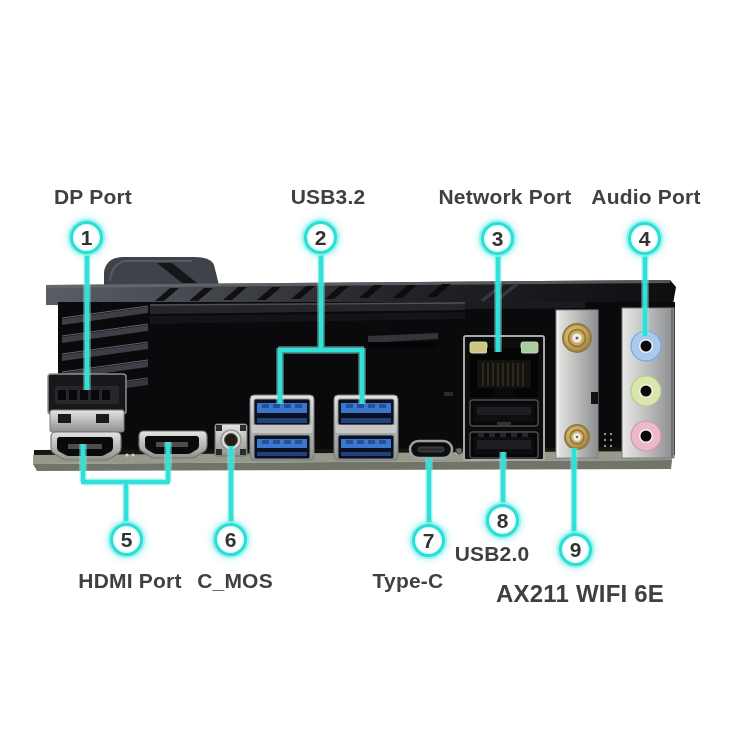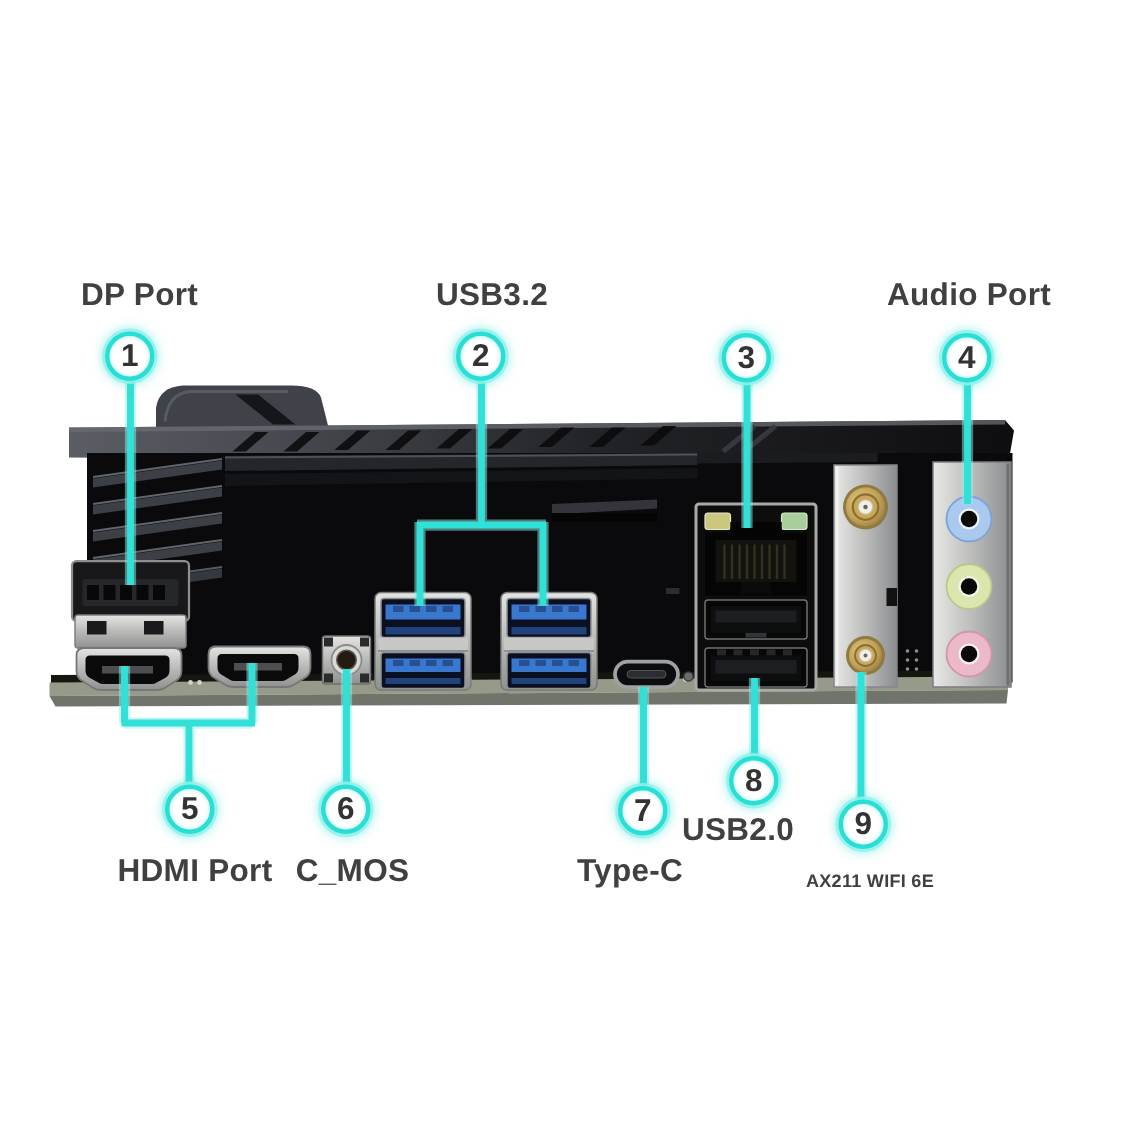--- a/index.html
+++ b/index.html
@@ -1,21 +1,21 @@
 <!DOCTYPE html>
 <html><head>
 <meta charset="utf-8">
 <style>
   html,body{margin:0;padding:0;background:#ffffff;}
   .canvas{position:relative;width:750px;height:750px;background:#ffffff;overflow:hidden;
           font-family:"Liberation Sans",sans-serif;}
   .board-svg{position:absolute;left:0;top:0;z-index:1;}
   .callout-label{position:absolute;z-index:3;transform:translateX(-50%);white-space:nowrap;
           font-weight:700;font-size:21px;color:#404040;letter-spacing:.2px;}
-  .callout-label.small{font-size:12px;}
+  .callout-label.small{font-size:24px;}
   .badge{position:absolute;z-index:4;width:27px;height:27px;border-radius:50%;
           background:#ffffff;border:3px solid #29dfd5;
           box-shadow:0 0 0 2px rgba(146,241,235,.85), 0 0 7px 2px rgba(64,224,216,.55),
                      inset 0 0 3px rgba(64,224,216,.45);
           display:flex;align-items:center;justify-content:center;
           font-weight:700;font-size:21px;color:#333333;}
 </style>
 </head>
 <body>
 
@@ -303,24 +303,25 @@
     <path d="M83,444 V482 M168,442 V482 M81,482 H170 M126,482 V526"></path>
     <path d="M231,446 V526"></path>
     <path d="M429,458 V527"></path>
     <path d="M503,452 V507"></path>
     <path d="M574,448 V536"></path>
   </g>
 </svg>
 
 <div class="callout-label" style="left:93px;top:185px">DP Port</div>
 <div class="callout-label" style="left:328px;top:185px">USB3.2</div>
+<div class="callout-label" style="left:505px;top:185px">Network Port</div>
 <div class="callout-label" style="left:646px;top:185px">Audio Port</div>
 <div class="callout-label" style="left:130px;top:569px">HDMI Port</div>
 <div class="callout-label" style="left:235px;top:569px">C_MOS</div>
-<div class="callout-label" style="left:420px;top:569px">Type-C</div>
+<div class="callout-label" style="left:408px;top:569px">Type-C</div>
 <div class="callout-label" style="left:492px;top:542px">USB2.0</div>
 <div class="callout-label small" style="left:580px;top:580px">AX211 WIFI 6E</div>
 
 <div class="badge" style="left:70px;top:221px">1</div>
 <div class="badge" style="left:304px;top:221px">2</div>
 <div class="badge" style="left:481px;top:222px">3</div>
 <div class="badge" style="left:628px;top:222px">4</div>
 <div class="badge" style="left:110px;top:523px">5</div>
 <div class="badge" style="left:214px;top:523px">6</div>
 <div class="badge" style="left:412px;top:524px">7</div>

